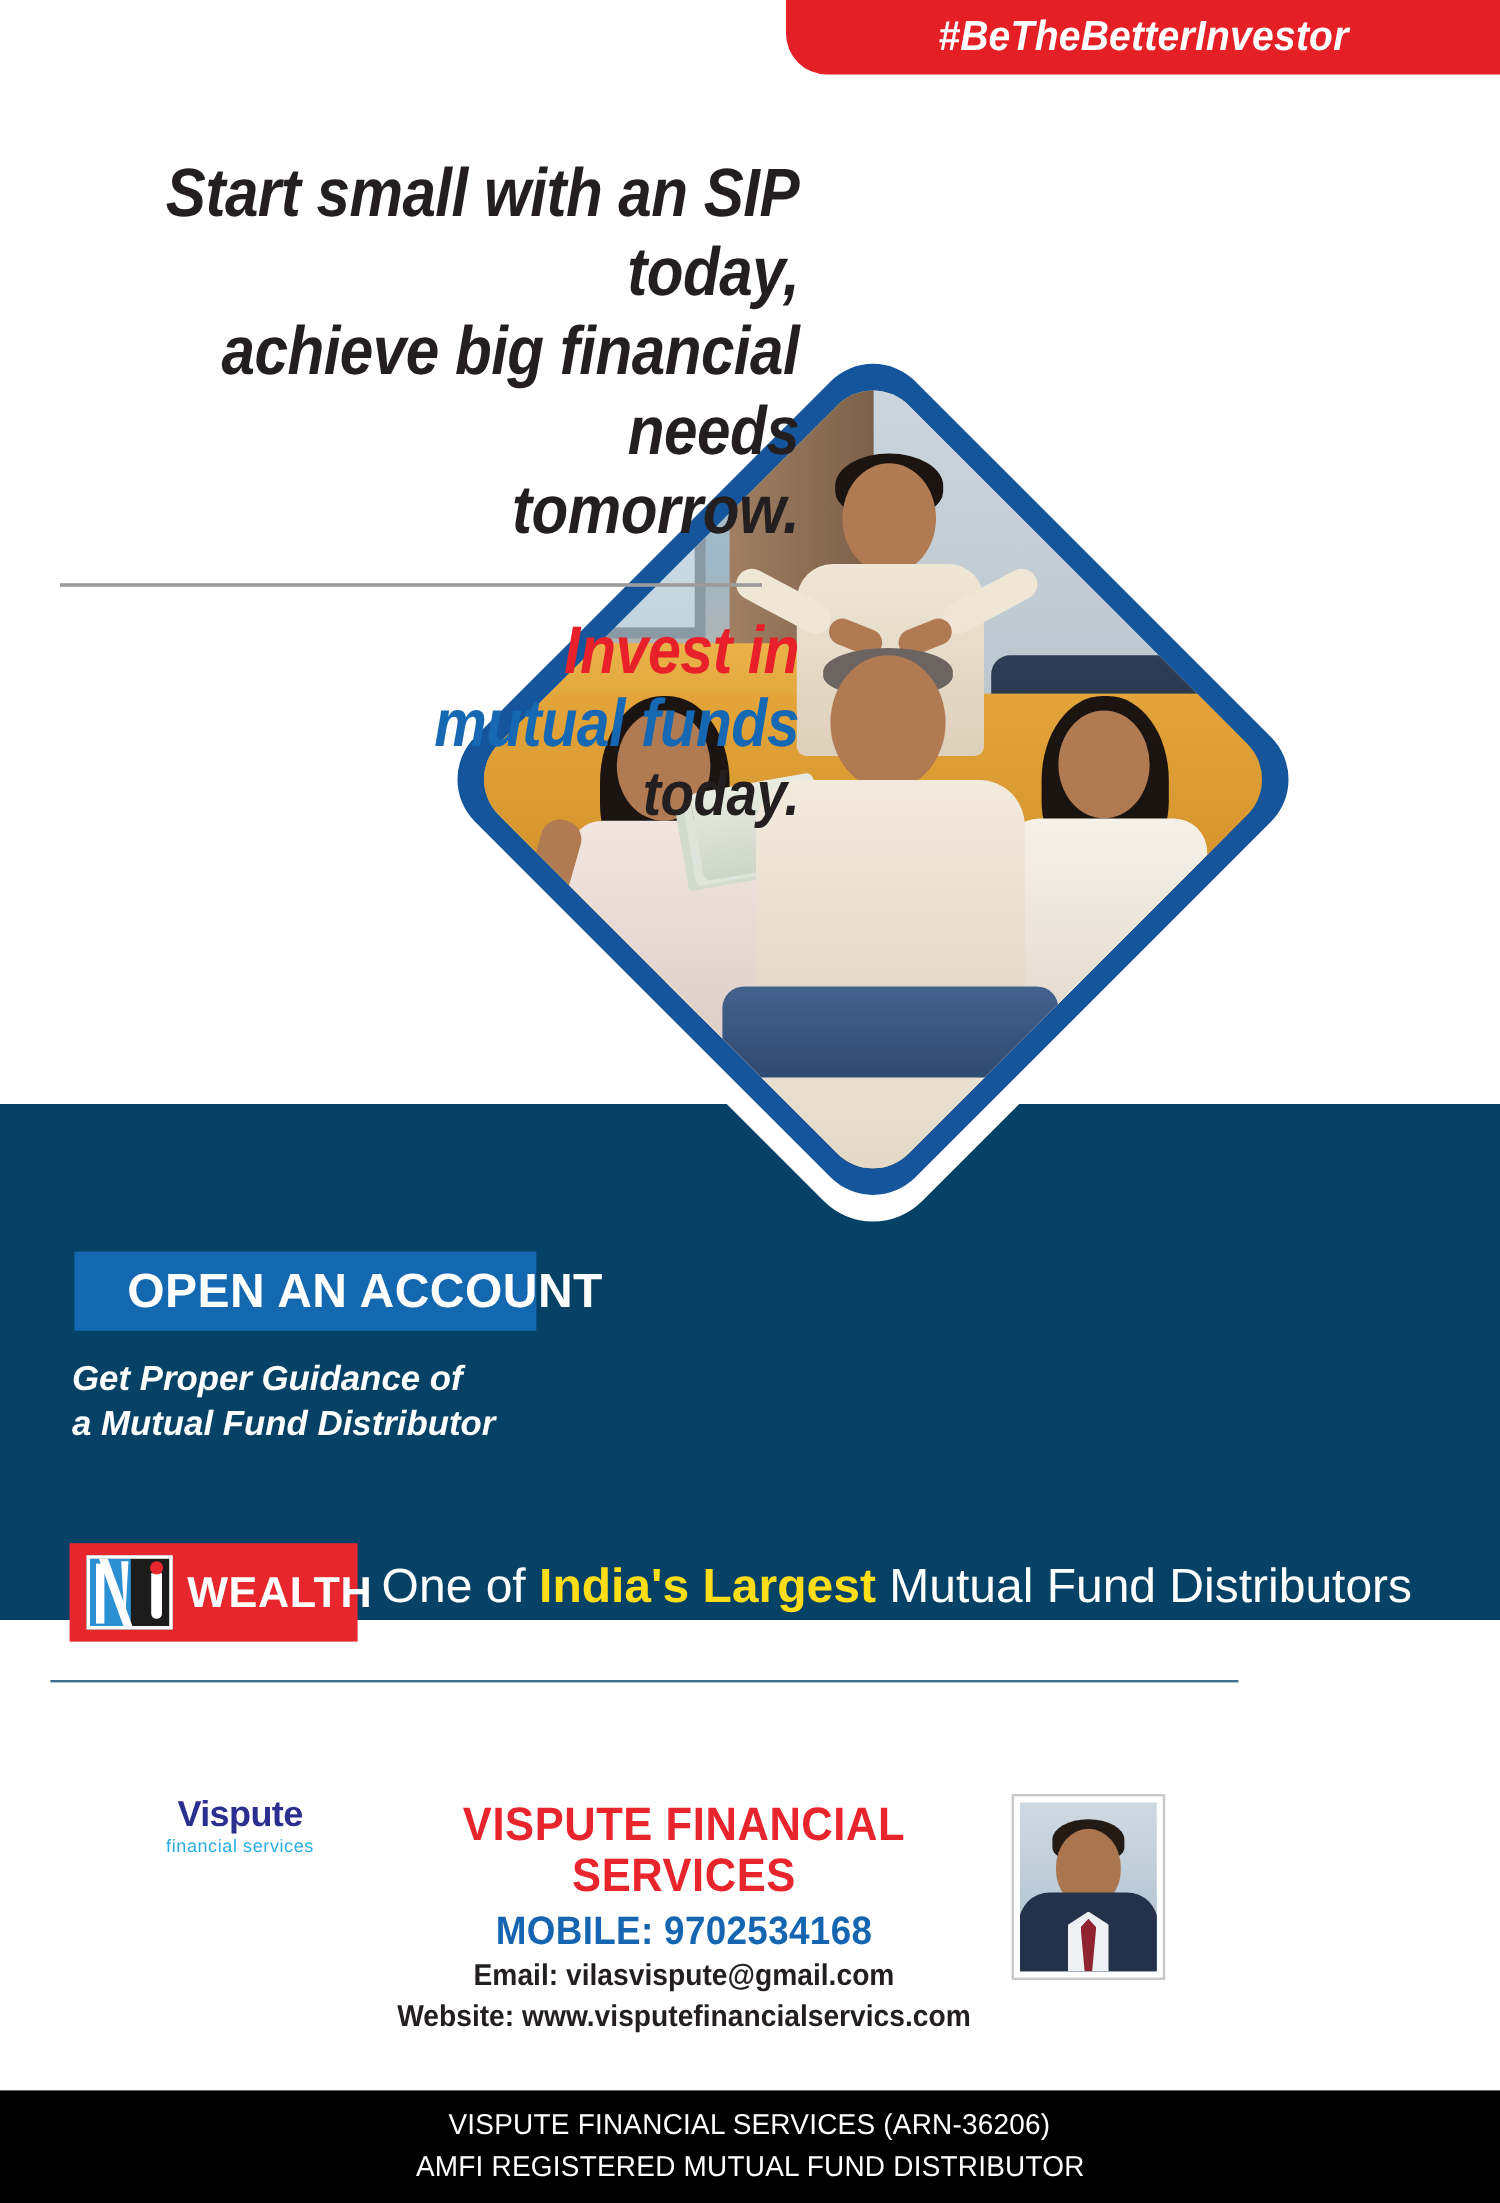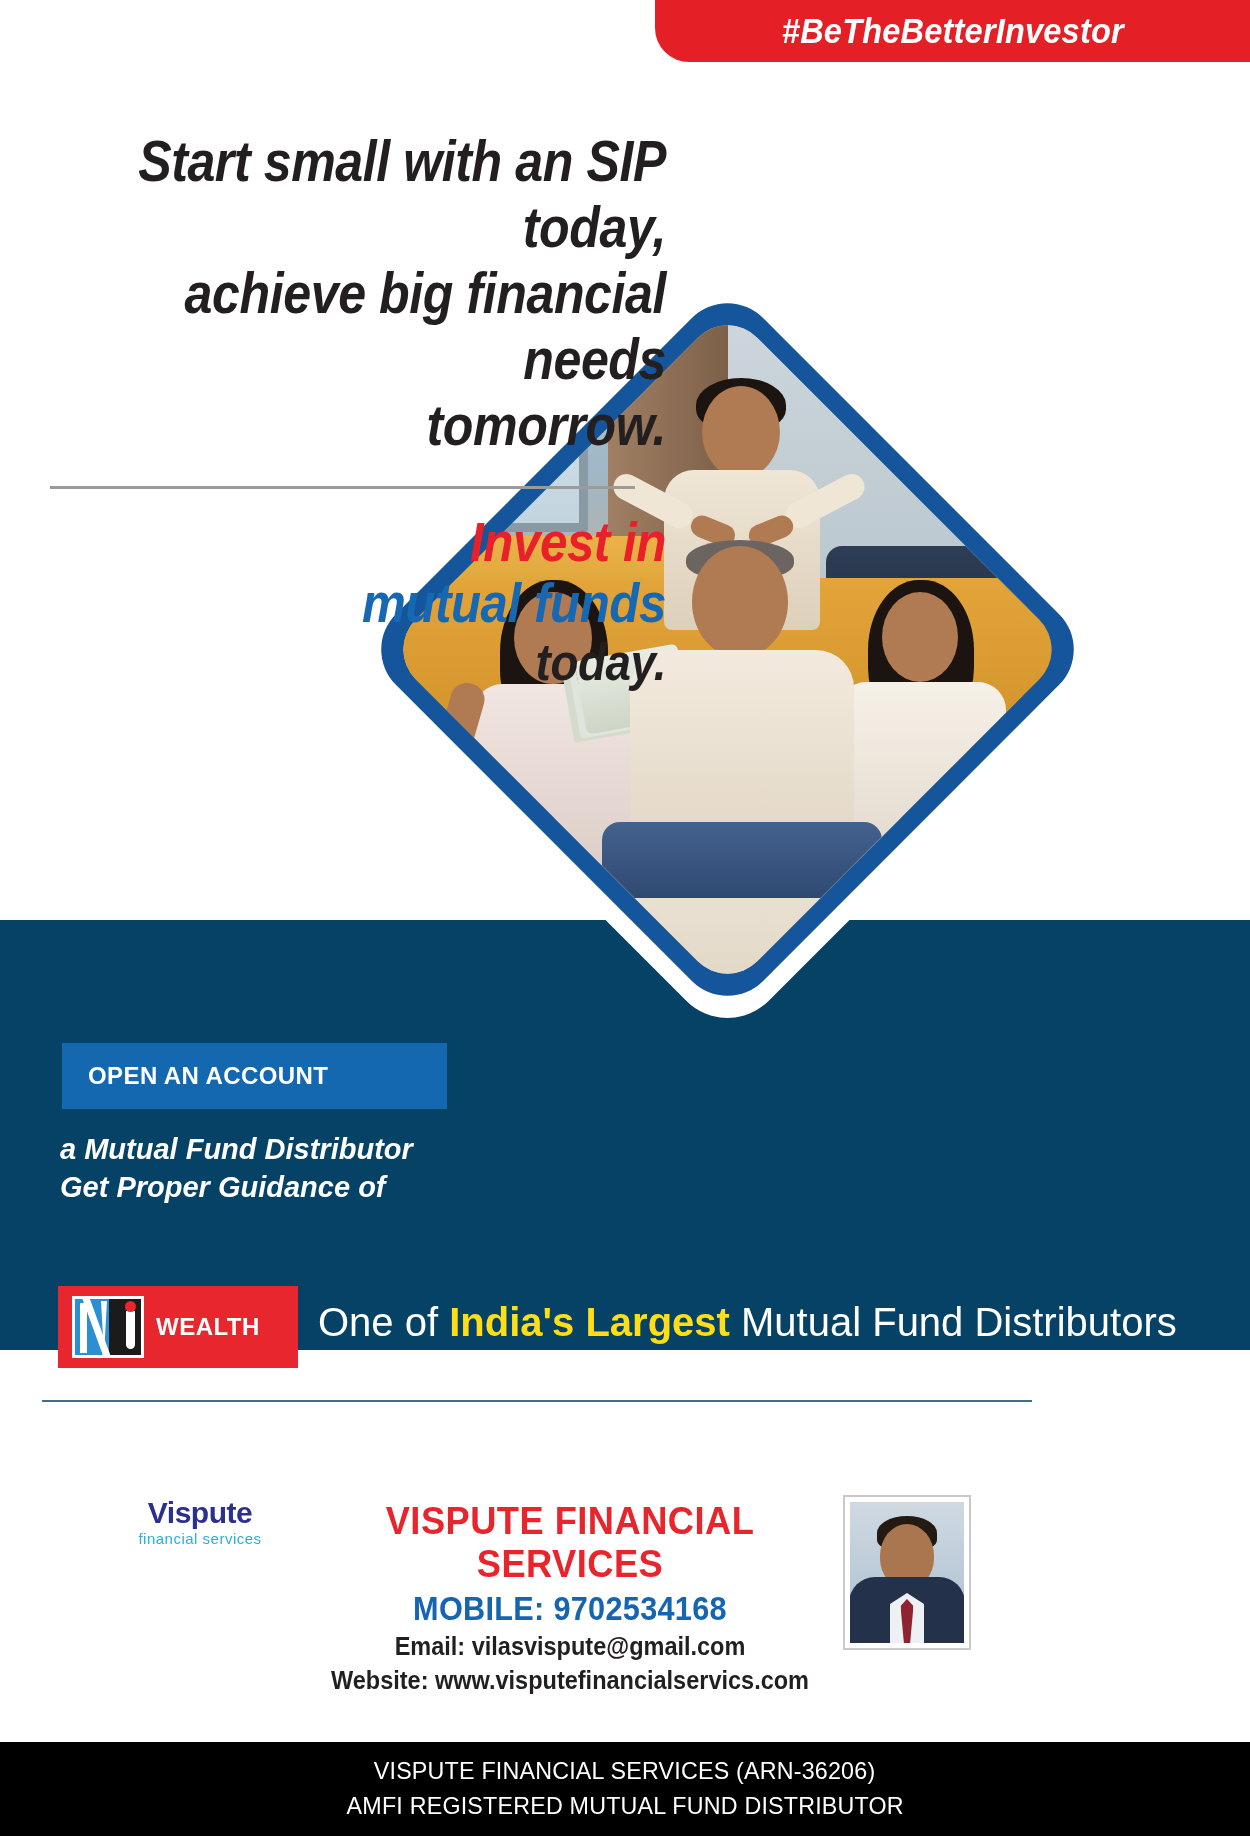--- a/index.html
+++ b/index.html
@@ -189,22 +189,22 @@
   
   .dark-panel {
     position: absolute; left: 0; top: 920px; width: 1250px; height: 430px;
     background: #064265; z-index: 3;
   }
   .cta-button {
     position: absolute; left: 62px; top: 1043px; width: 385px; height: 66px;
     background: #1368b0; display: flex; align-items: center; z-index: 7;
   }
   .cta-label {
-    color: #ffffff; font-size: 24px; font-weight: bold; letter-spacing: .4px;
-    padding-left: 26px; white-space: nowrap;
+    color: #ffffff; font-size: 40px; font-weight: bold; letter-spacing: .4px;
+    padding-left: 44px; white-space: nowrap;
   }
   .guidance {
     position: absolute; left: 60px; top: 1130px; width: 520px; z-index: 7;
     color: #ffffff; font-size: 29px; font-weight: bold; font-style: italic;
     line-height: 1.32;
   }
 
   
   .nj-box {
     position: absolute; left: 58px; top: 1286px; width: 240px; height: 82px;
@@ -233,21 +233,21 @@
   }
   .nj-j {
     position: absolute; right: 6px; top: 12px; width: 9px; height: 38px;
     background: #ffffff; border-radius: 0 0 8px 8px;
   }
   .nj-jdot {
     position: absolute; right: 5px; top: 2px; width: 11px; height: 11px;
     border-radius: 50%; background: #e8262d;
   }
   .nj-word {
-    color: #ffffff; font-size: 24px; font-weight: bold; letter-spacing: .5px;
+    color: #ffffff; font-size: 36px; font-weight: bold; letter-spacing: .5px;
     margin-left: 12px;
   }
   .nj-tagline {
     position: absolute; left: 318px; top: 1300px; z-index: 7;
     color: #ffffff; font-size: 40px; white-space: nowrap;
   }
   .nj-tagline b { color: #ffde17; }
 
   .thin-rule {
     position: absolute; left: 42px; top: 1400px; width: 990px; height: 2px;
@@ -435,22 +435,22 @@
   </div>
 </div>
 
 <div class="dark-panel"></div>
 
 <div class="cta-button">
   <span class="cta-label">OPEN AN ACCOUNT</span>
 </div>
 
 <div class="guidance">
+  <div>Get Proper Guidance of</div>
   <div>a Mutual Fund Distributor</div>
-  <div>Get Proper Guidance of</div>
 </div>
 
 <div class="nj-box">
   <div class="nj-mark">
     <div class="nj-blue"></div>
     <div class="nj-ndiag"></div>
     <div class="nj-n1"></div>
     <div class="nj-vwhite"></div>
     <div class="nj-j"></div>
     <div class="nj-jdot"></div>

